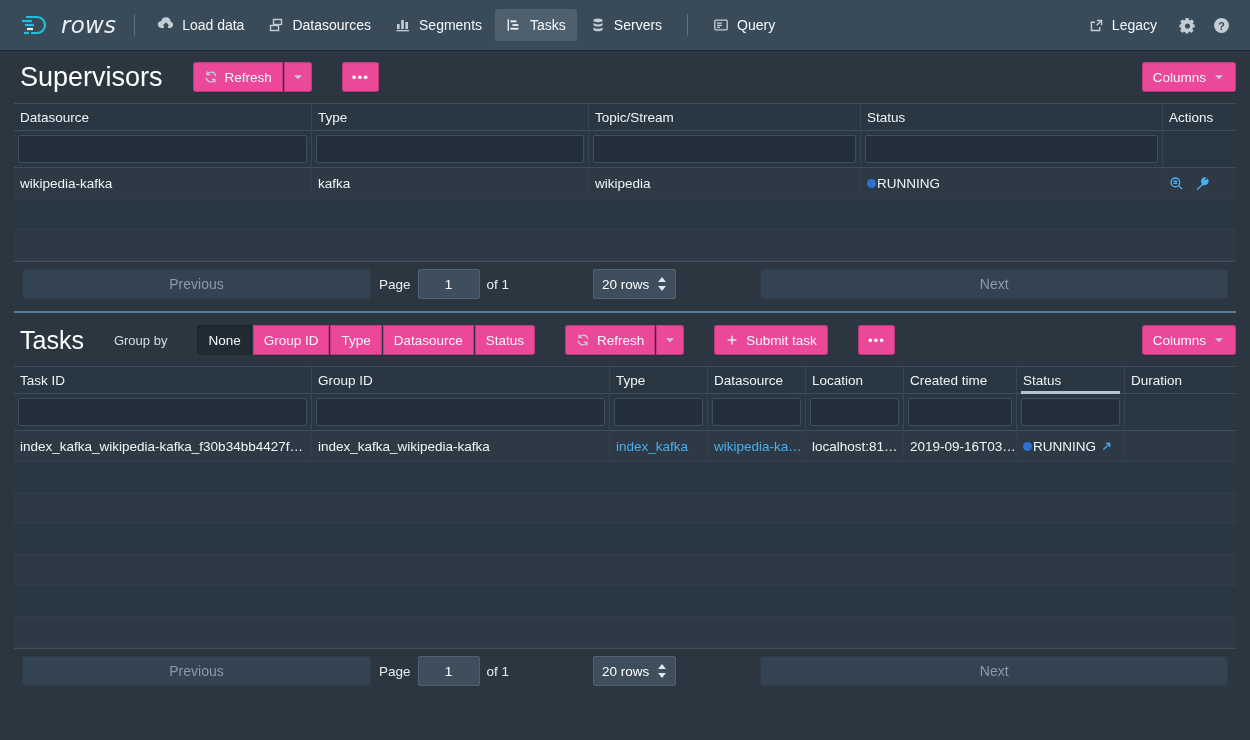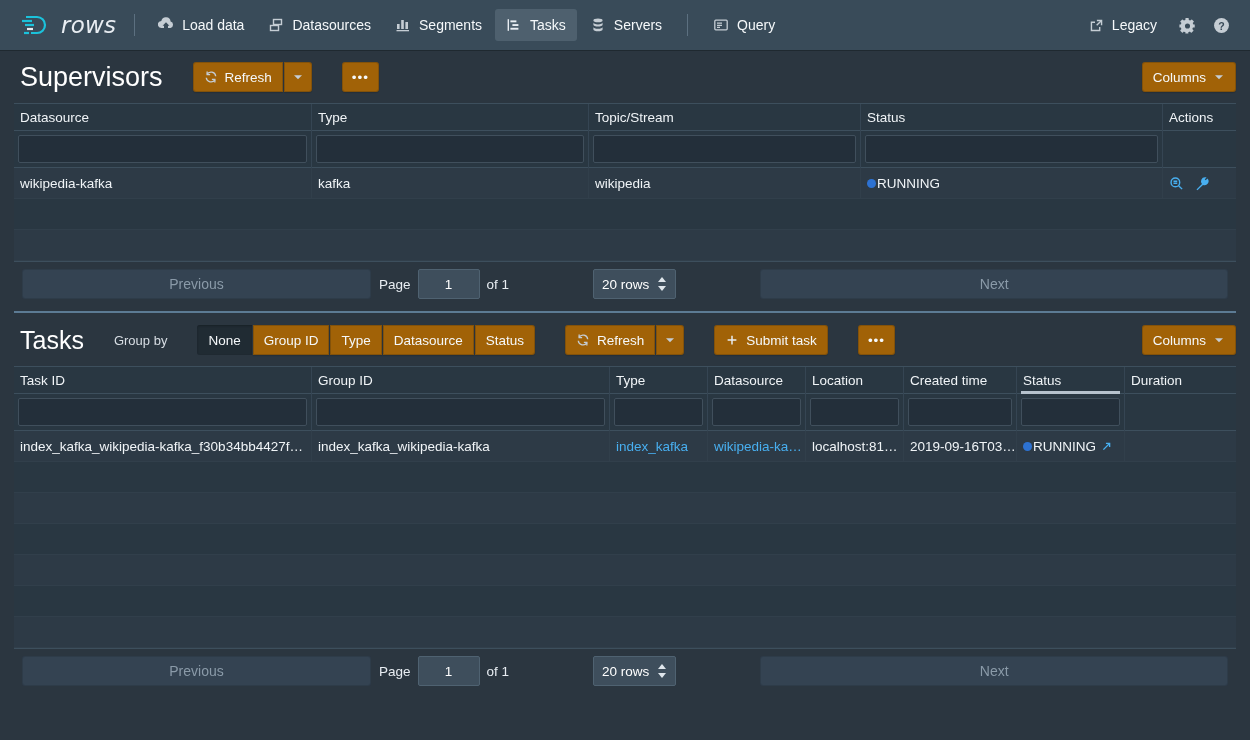--- a/index.html
+++ b/index.html
@@ -64,21 +64,21 @@
   }
   .view-title {
     font-size: 27px; font-weight: 400; color: #ffffff;
     line-height: 1; white-space: nowrap;
   }
   .view-title.small { font-size: 25px; }
   .group-by-label { font-size: 13px; color: #d8dee4; white-space: nowrap; }
 
   .btn {
     height: 30px;
-    background: #a16207;
+    background: #ec4899;
     color: #f5f8fa;
     border: none;
     border-radius: 3px;
     font-size: 13.5px;
     font-family: "Liberation Sans", sans-serif;
     padding: 0 11px;
     display: inline-flex; align-items: center; gap: 7px;
     cursor: pointer;
     box-shadow: inset 0 0 0 1px rgba(16,22,26,0.2), 0 1px 1px rgba(16,22,26,0.2);
     white-space: nowrap;

